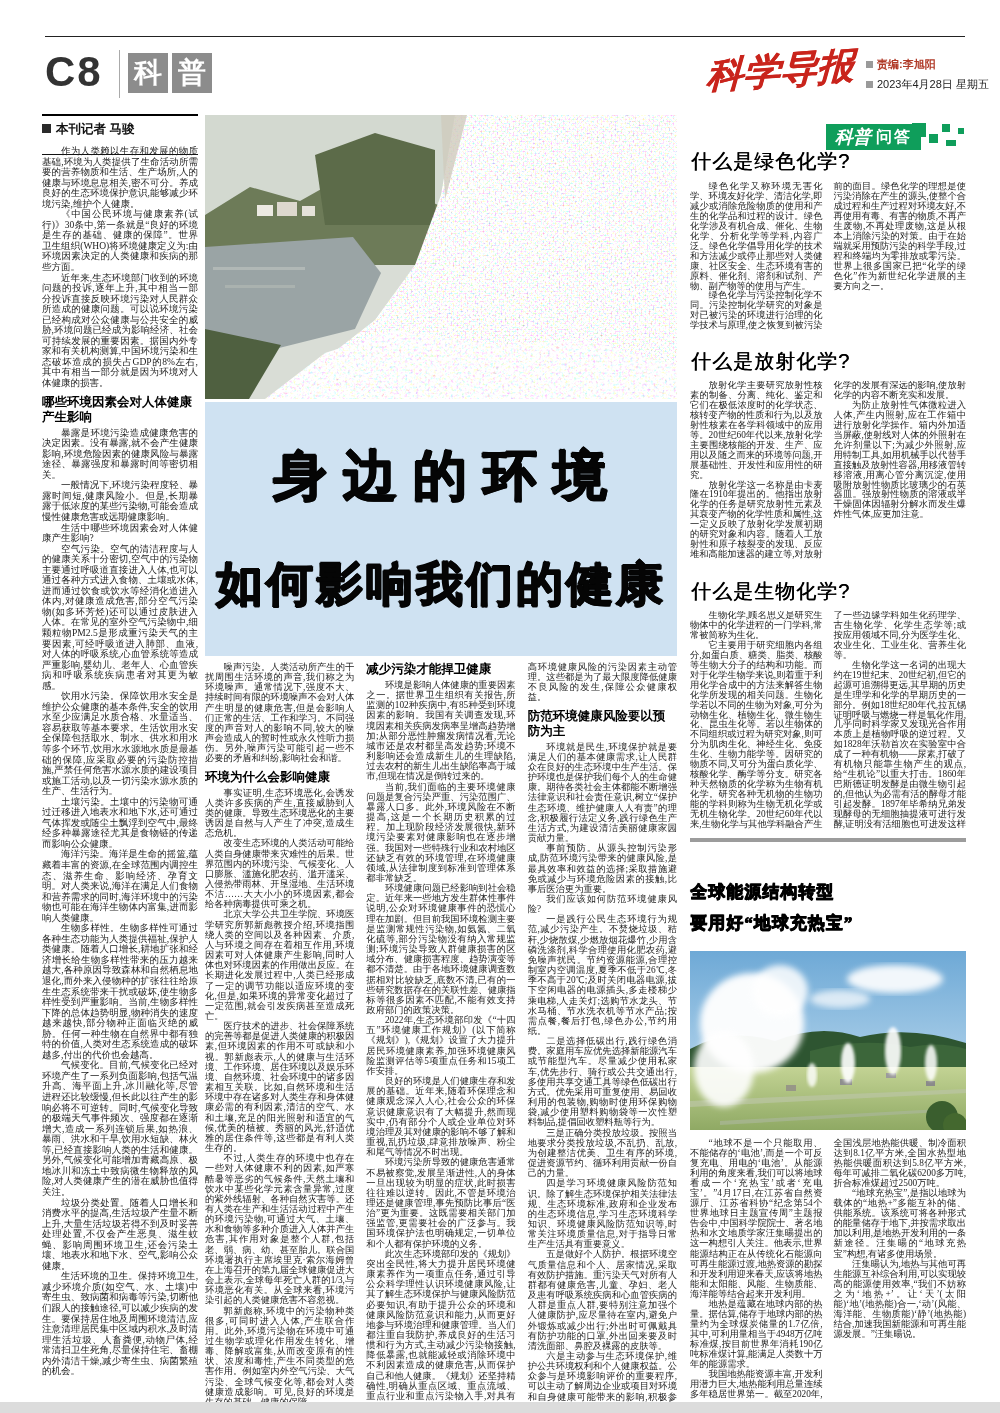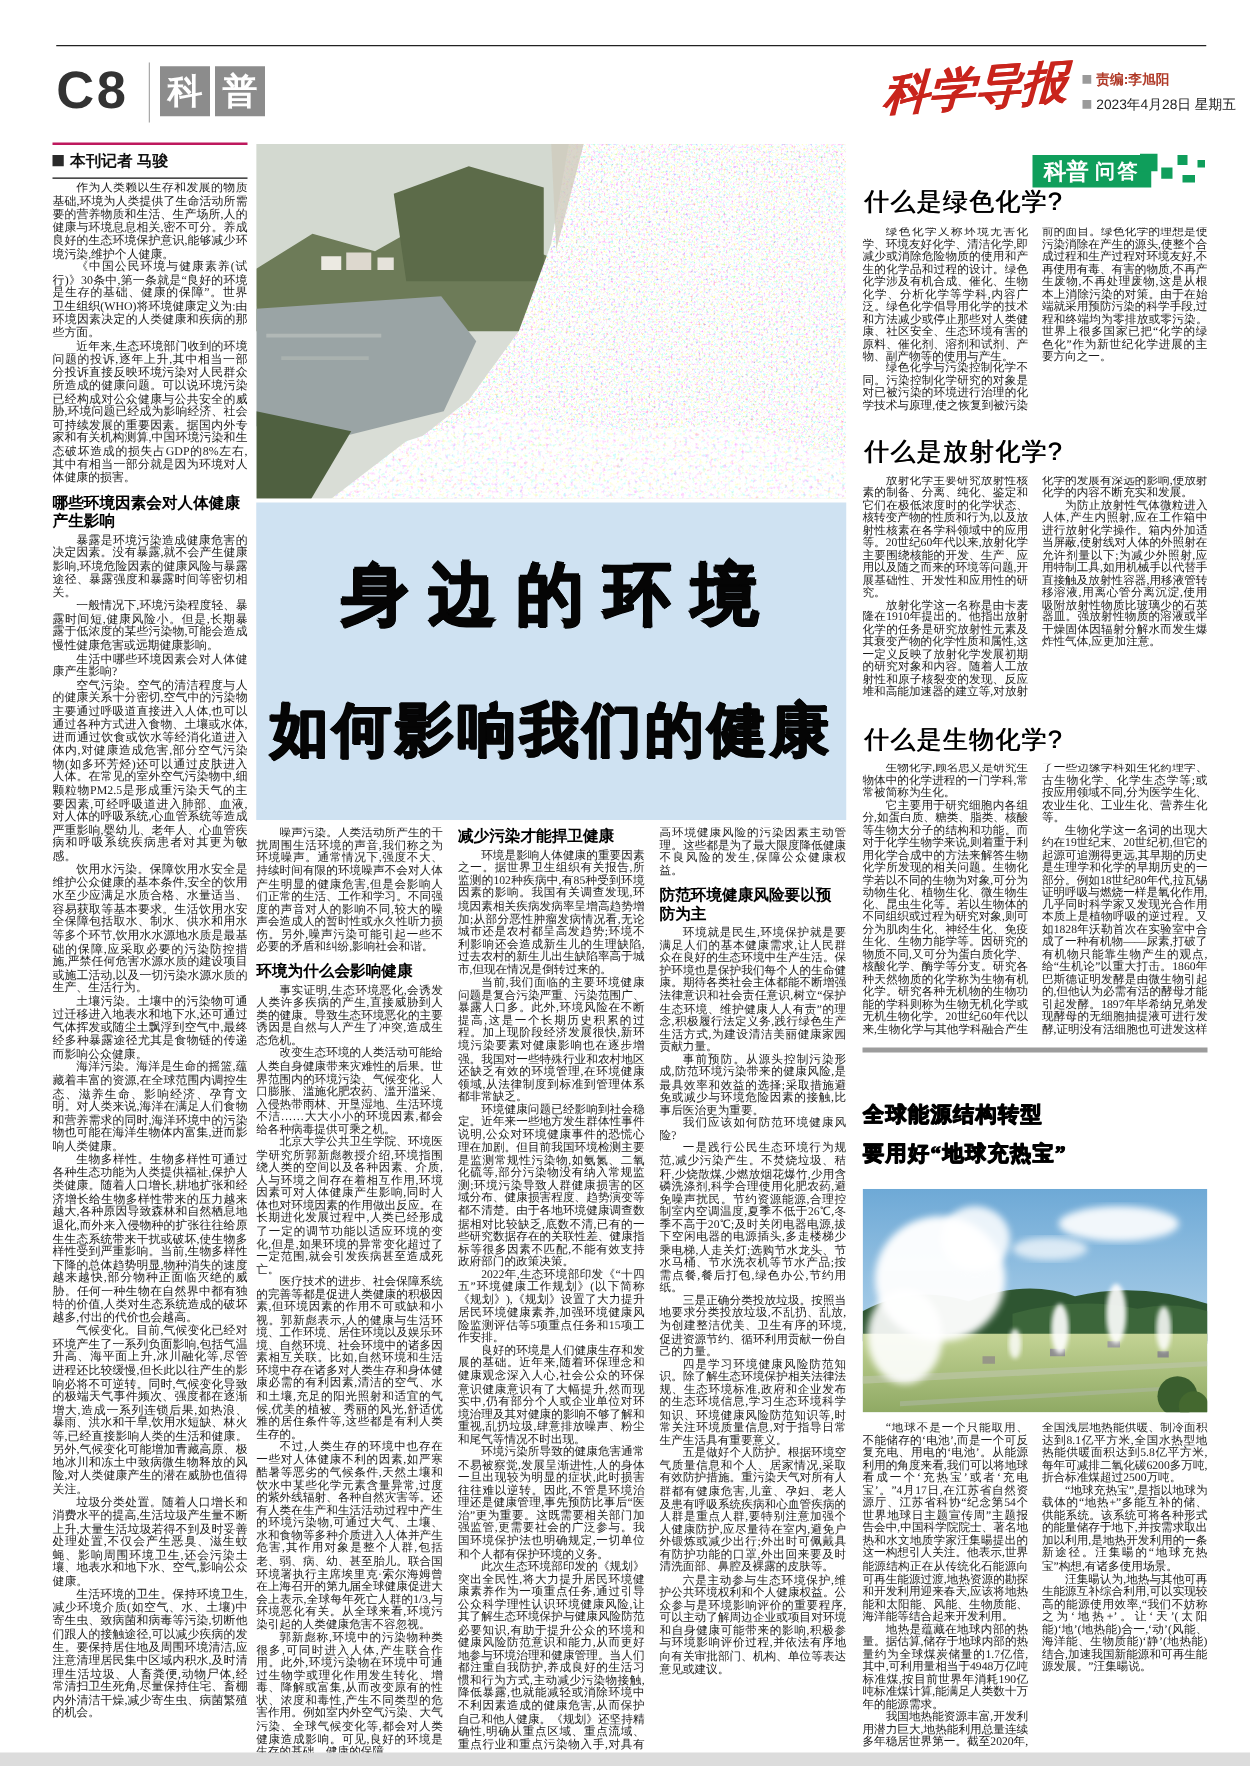--- a/index.html
+++ b/index.html
@@ -18,22 +18,22 @@
             font-family:"Liberation Serif",serif;font-style:italic;font-weight:bold;
             font-size:37px;color:#c9241c;transform:rotate(-4deg) skewX(-6deg);
             text-shadow:0.6px 0 #c9241c;}
   .hdrinfo{position:absolute;left:866px;top:54px;font-family:"Liberation Sans",sans-serif;
            font-size:11px;line-height:20px;}
   .hdrinfo .sq{display:inline-block;width:7px;height:7px;background:#9a9a9a;margin-right:4px;}
   .ed{color:#b03a28;font-weight:bold;}
   .dt{color:#222;margin-top:16px;}
 
   
-  .byline{position:absolute;left:42px;top:114px;width:156px;border-top:2px solid #be185d;
-          border-bottom:1px solid #111;padding:5px 0 4px 0;
+  .byline{position:absolute;left:42px;top:114px;width:156px;border-top:2px solid #000000;
+          border-bottom:1px solid #111;padding:5px 0 16px 0;
           font-family:"Liberation Sans",sans-serif;font-size:12.5px;font-weight:bold;color:#111;}
   .byline .sq{display:inline-block;width:9px;height:9px;background:#2a2a2a;margin-right:5px;}
 
   
   .flow p{margin:0;text-indent:2em;text-align:justify;}
   .leftflow{position:absolute;left:42px;top:146px;width:156px;height:1262px;overflow:hidden;
             font-size:9.5px;line-height:10.55px;}
   .midflow{position:absolute;left:205px;top:662px;width:472px;height:747px;overflow:hidden;
            font-size:9.3px;line-height:10.15px;
            column-count:3;column-gap:12px;column-fill:auto;}
@@ -49,21 +49,21 @@
   .titleblock{position:absolute;left:205px;top:402px;width:472px;height:254px;background:#cfe2f2;}
   .bigtitle{font-family:"Liberation Sans",sans-serif;font-weight:900;color:#050505;
             text-align:center;
             text-shadow:1px 0 #050505,-1px 0 #050505,0 1px #050505,0 -1px #050505,0.7px 0.7px #050505;}
   .bt1{font-size:54px;letter-spacing:16px;margin-top:38px;padding-left:14px;}
   .bt2{font-size:47px;letter-spacing:3px;margin-top:40px;}
 
   
   .qabanner{position:absolute;left:826px;top:124px;height:26px;background:#0f9e5b;color:#fff;
             display:flex;align-items:center;padding:0 9px;}
-  .qabanner .b1{font-family:"Liberation Serif",serif;font-weight:bold;
+  .qabanner .b1{font-family:"Liberation Serif",serif;font-style:italic;font-weight:bold;
                 font-size:18px;margin-right:5px;}
   .qabanner .b2{font-family:"Liberation Sans",sans-serif;font-weight:bold;font-size:16px;letter-spacing:2px;}
   .deco{position:absolute;background:#0f9e5b;}
   .qhead{position:absolute;left:691px;font-family:"Liberation Sans",sans-serif;font-weight:normal;
          font-size:20px;color:#000;letter-spacing:1px;
          text-shadow:0.5px 0 #000;}
   .qabody{position:absolute;left:690px;width:276px;overflow:hidden;
           font-size:9.3px;line-height:9.95px;
           column-count:2;column-gap:11px;column-fill:auto;}
   .qabody p{margin:0;text-indent:2em;text-align:justify;}
@@ -171,20 +171,21 @@
   <p>环境健康问题已经影响到社会稳定。近年来一些地方发生群体性事件说明,公众对环境健康事件的恐慌心理在加剧。但目前我国环境检测主要是监测常规性污染物,如氨氮、二氧化硫等,部分污染物没有纳入常规监测;环境污染导致人群健康损害的区域分布、健康损害程度、趋势演变等都不清楚。由于各地环境健康调查数据相对比较缺乏,底数不清,已有的一些研究数据存在的关联性差、健康指标等很多因素不匹配,不能有效支持政府部门的政策决策。</p>
   <p>2022年,生态环境部印发《“十四五”环境健康工作规划》(以下简称《规划》),《规划》设置了大力提升居民环境健康素养,加强环境健康风险监测评估等5项重点任务和15项工作安排。</p>
   <p>良好的环境是人们健康生存和发展的基础。近年来,随着环保理念和健康观念深入人心,社会公众的环保意识健康意识有了大幅提升,然而现实中,仍有部分个人或企业单位对环境治理及其对健康的影响不够了解和重视,乱扔垃圾,肆意排放噪声、粉尘和尾气等情况不时出现。</p>
   <p>环境污染所导致的健康危害通常不易被察觉,发展呈渐进性,人的身体一旦出现较为明显的症状,此时损害往往难以逆转。因此,不管是环境治理还是健康管理,事先预防比事后“医治”更为重要。这既需要相关部门加强监管,更需要社会的广泛参与。我国环境保护法也明确规定,一切单位和个人都有保护环境的义务。</p>
   <p>此次生态环境部印发的《规划》突出全民性,将大力提升居民环境健康素养作为一项重点任务,通过引导公众科学理性认识环境健康风险,让其了解生态环境保护与健康风险防范必要知识,有助于提升公众的环境和健康风险防范意识和能力,从而更好地参与环境治理和健康管理。当人们都注重自我防护,养成良好的生活习惯和行为方式,主动减少污染物接触,降低暴露,也就能减轻或消除环境中不利因素造成的健康危害,从而保护自己和他人健康。《规划》还坚持精确性,明确从重点区域、重点流域、重点行业和重点污染物入手,对具有高环境健康风险的污染因素主动管理。这些都是为了最大限度降低健康不良风险的发生,保障公众健康权益。</p>
   <div class="subhead">防范环境健康风险要以预防为主</div>
   <p>环境就是民生,环境保护就是要满足人们的基本健康需求,让人民群众在良好的生态环境中生产生活。保护环境也是保护我们每个人的生命健康。期待各类社会主体都能不断增强法律意识和社会责任意识,树立“保护生态环境、维护健康人人有责”的理念,积极履行法定义务,践行绿色生产生活方式,为建设清洁美丽健康家园贡献力量。</p>
   <p>事前预防。从源头控制污染形成,防范环境污染带来的健康风险,是最具效率和效益的选择;采取措施避免或减少与环境危险因素的接触,比事后医治更为重要。</p>
   <p>我们应该如何防范环境健康风险?</p>
   <p>一是践行公民生态环境行为规范,减少污染产生。不焚烧垃圾、秸秆,少烧散煤,少燃放烟花爆竹,少用含磷洗涤剂,科学合理使用化肥农药,避免噪声扰民。节约资源能源,合理控制室内空调温度,夏季不低于26℃,冬季不高于20℃;及时关闭电器电源,拔下空闲电器的电源插头,多走楼梯少乘电梯,人走关灯;选购节水龙头、节水马桶、节水洗衣机等节水产品;按需点餐,餐后打包,绿色办公,节约用纸。</p>
+  <p>二是选择低碳出行,践行绿色消费。家庭用车应优先选择新能源汽车或节能型汽车。尽量减少使用私家车,优先步行、骑行或公共交通出行,多使用共享交通工具等绿色低碳出行方式。优先采用可重复使用、易回收利用的包装物,购物时使用环保购物袋,减少使用塑料购物袋等一次性塑料制品,提倡回收塑料瓶等行为。</p>
   <p>三是正确分类投放垃圾。按照当地要求分类投放垃圾,不乱扔、乱放,为创建整洁优美、卫生有序的环境,促进资源节约、循环利用贡献一份自己的力量。</p>
   <p>四是学习环境健康风险防范知识。除了解生态环境保护相关法律法规、生态环境标准,政府和企业发布的生态环境信息,学习生态环境科学知识、环境健康风险防范知识等,时常关注环境质量信息,对于指导日常生产生活具有重要意义。</p>
   <p>五是做好个人防护。根据环境空气质量信息和个人、居家情况,采取有效防护措施。重污染天气对所有人群都有健康危害,儿童、孕妇、老人及患有呼吸系统疾病和心血管疾病的人群是重点人群,要特别注意加强个人健康防护,应尽量待在室内,避免户外锻炼或减少出行;外出时可佩戴具有防护功能的口罩,外出回来要及时清洗面部、鼻腔及裸露的皮肤等。</p>
   <p>六是主动参与生态环境保护,维护公共环境权利和个人健康权益。公众参与是环境影响评价的重要程序,可以主动了解周边企业或项目对环境和自身健康可能带来的影响,积极参与环境影响评价过程,并依法有序地向有关审批部门、机构、单位等表达意见或建议。</p>
 
 </div>
 
 <div class="qabanner">
   <span class="b1">科普</span>
   <span class="b2">问答</span>

